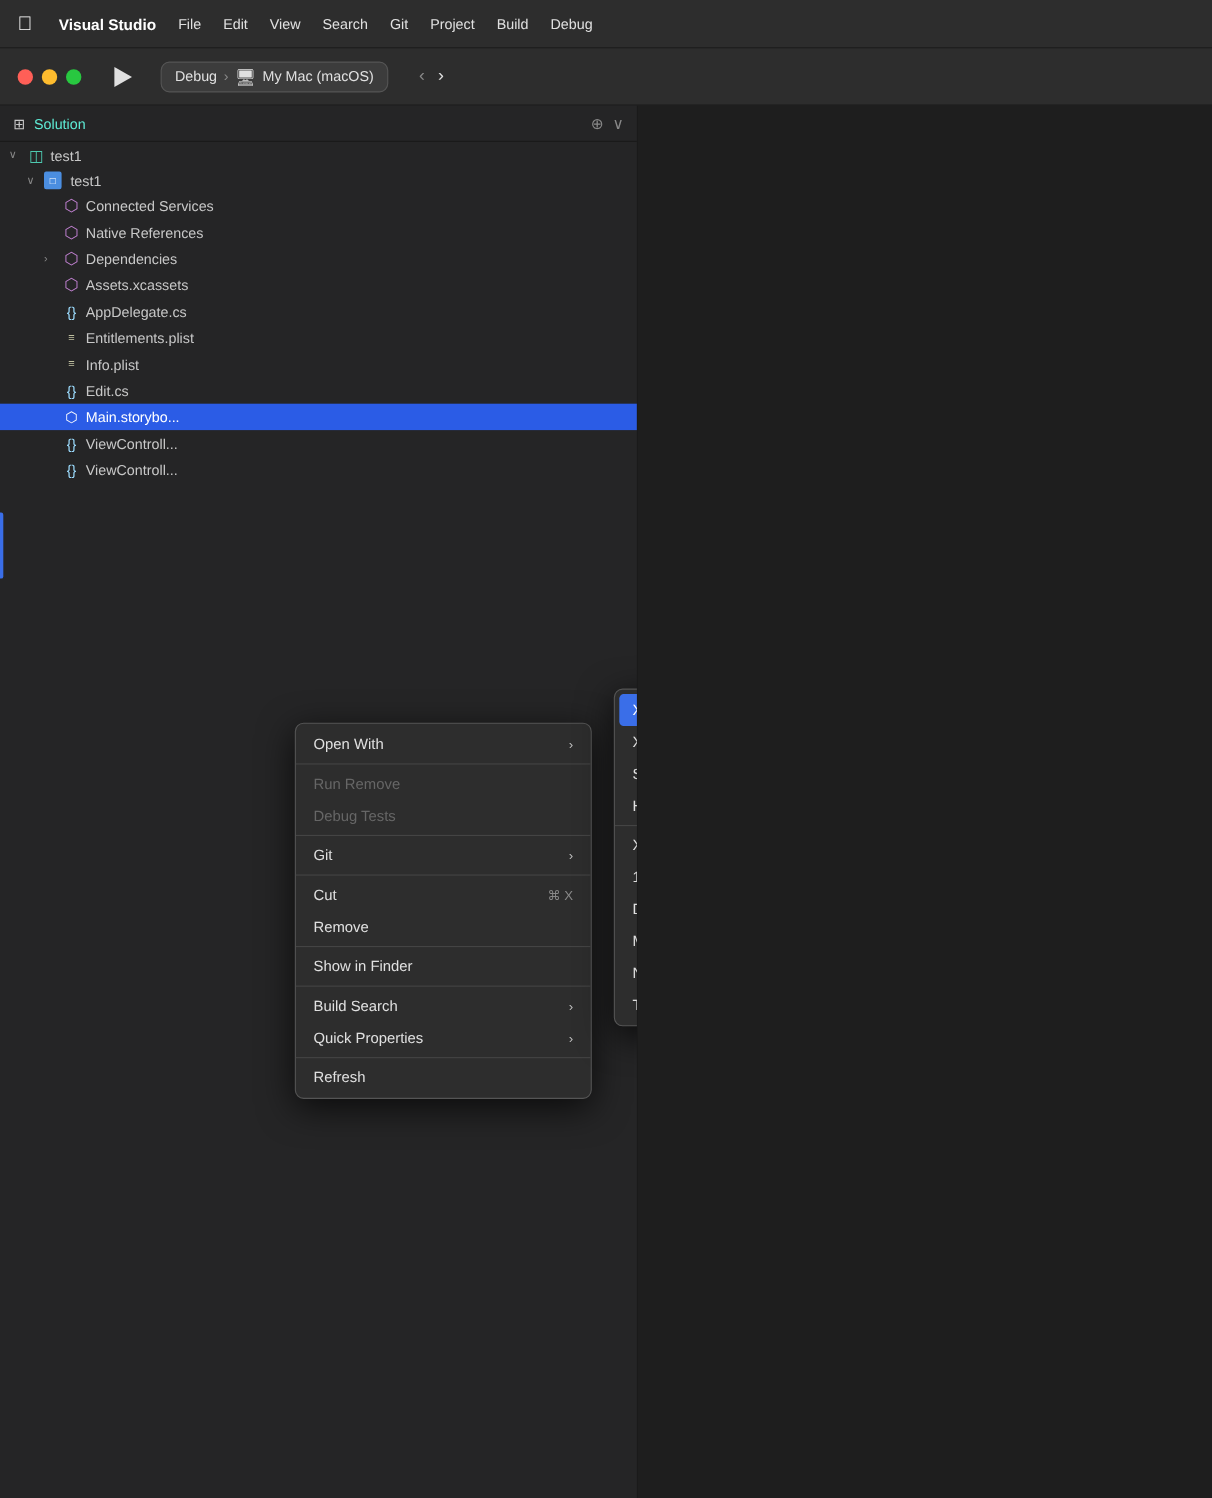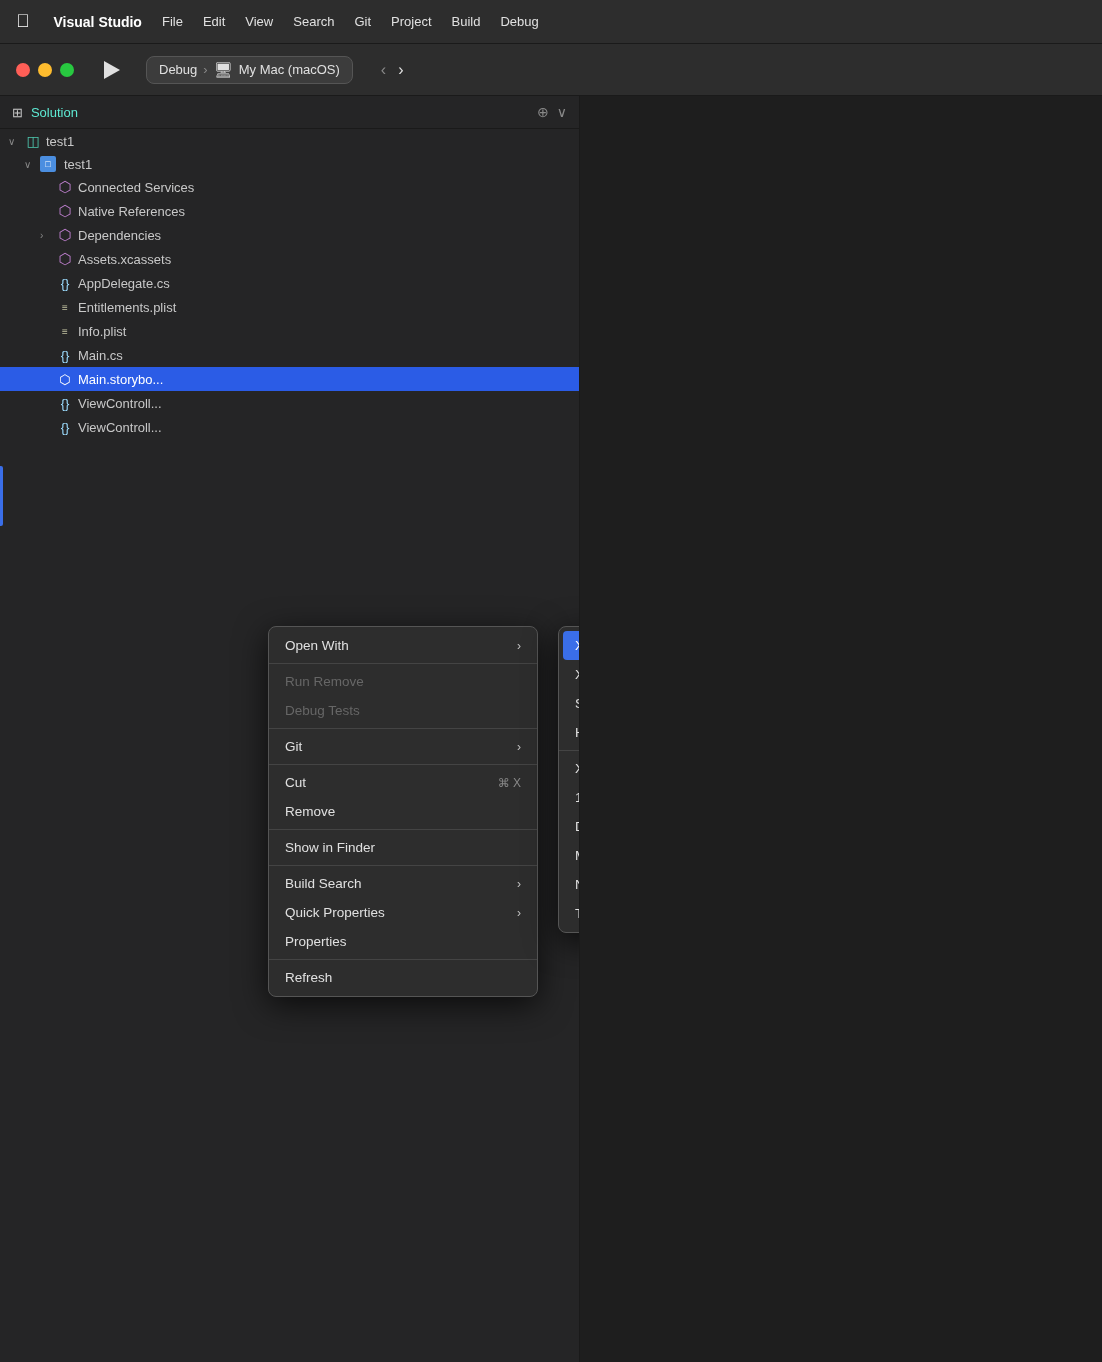--- a/index.html
+++ b/index.html
@@ -184,21 +184,21 @@
     }
 
     
     .icon-solution { color: #4ec9b0; font-size: 14px; }
     .icon-curly { color: #9cdcfe; font-size: 13px; }
     .icon-lines { color: #c0c0a0; font-size: 10px; }
 
     
     .context-menu {
       position: absolute;
-      top: 530px;
+      top: 561px;
       left: 268px;
       width: 270px;
       background: #2d2d2d;
       border: 1px solid #555;
       border-radius: 8px;
       box-shadow: 0 8px 32px rgba(0,0,0,0.7);
       z-index: 100;
       padding: 4px 0;
       overflow: hidden;
     }
@@ -370,21 +370,21 @@
 
     <div class="tree-item tree-indent-2">
       <span class="chevron"> </span>
       <span class="file-icon icon-lines">≡</span>
       <span>Info.plist</span>
     </div>
 
     <div class="tree-item tree-indent-2">
       <span class="chevron"> </span>
       <span class="file-icon icon-curly">{}</span>
-      <span>Main.cs</span>
+      <span>Edit.cs</span>
     </div>
 
     <div class="tree-item tree-indent-2 selected">
       <span class="chevron"> </span>
       <span class="file-icon" style="color:#fff;font-size:13px;">⬡</span>
       <span>Main.storybo...</span>
     </div>
 
     <div class="tree-item tree-indent-2">
       <span class="chevron"> </span>
@@ -431,23 +431,20 @@
         <span>Show in Finder</span>
       </div>
       <div class="ctx-separator"></div>
       <div class="ctx-item">
         <span>Build Search</span>
         <span class="arrow">›</span>
       </div>
       <div class="ctx-item">
         <span>Quick Properties</span>
         <span class="arrow">›</span>
-      </div>
-      <div class="ctx-item">
-        <span>Properties</span>
       </div>
       <div class="ctx-separator"></div>
       <div class="ctx-item">
         <span>Refresh</span>
       </div>
     </div>
 
     <div class="submenu">
       <div class="sub-item highlighted">
         <span>Xcode Interface Builder</span>

